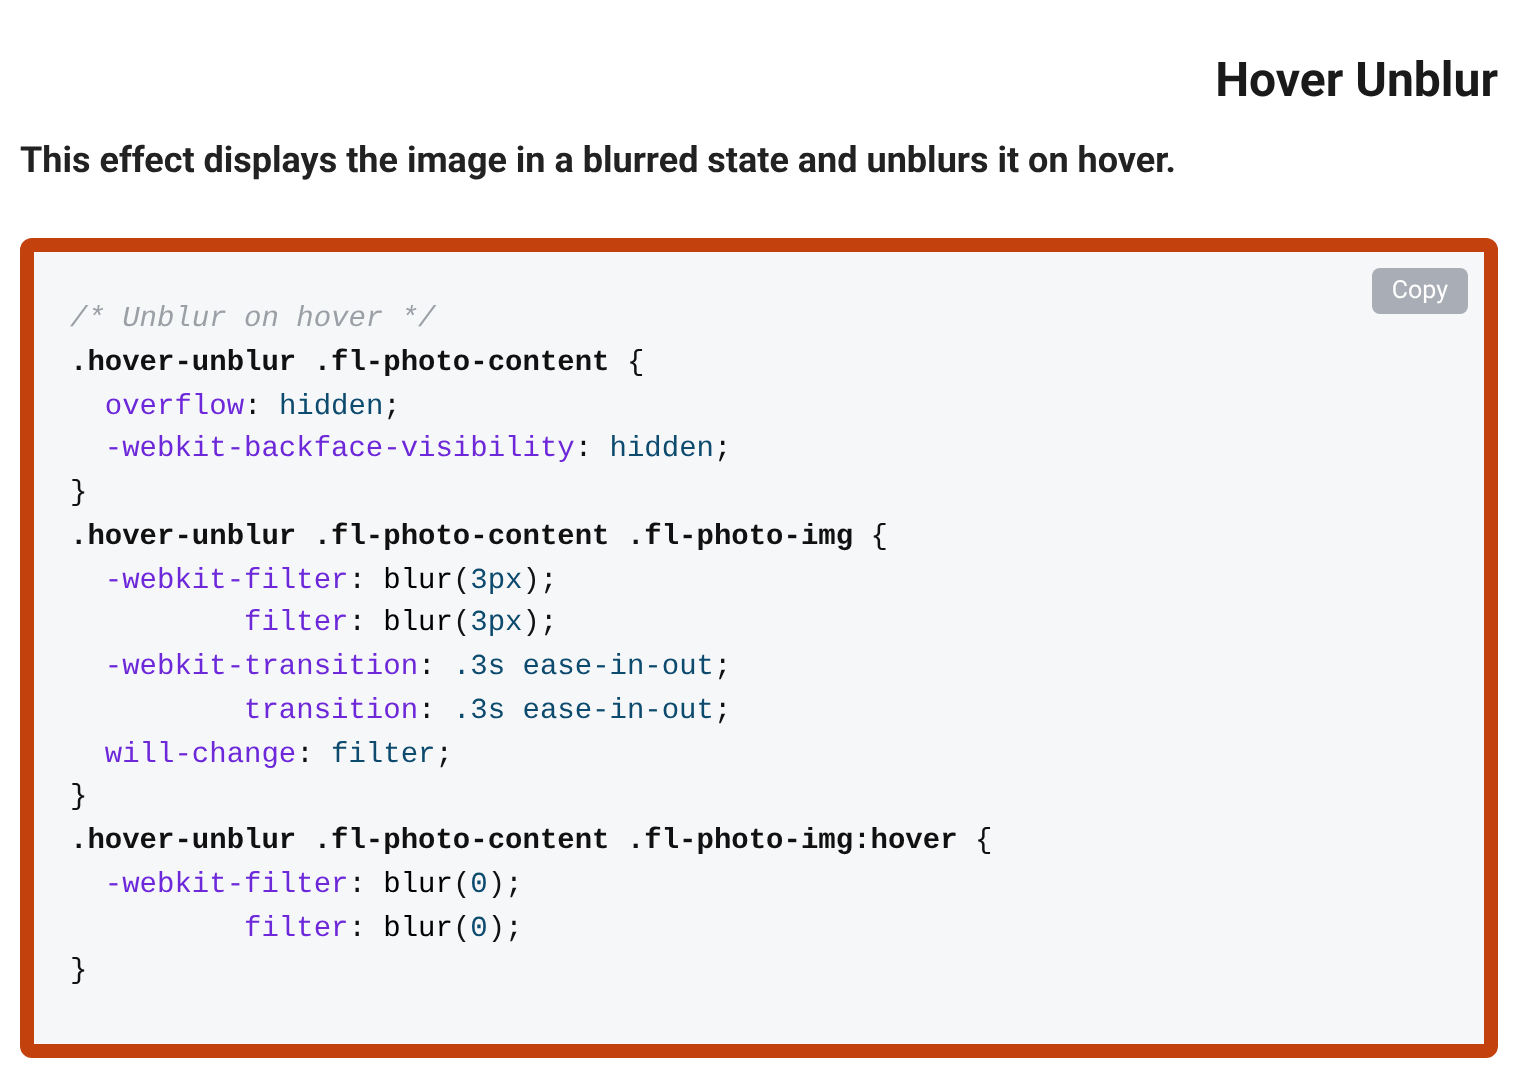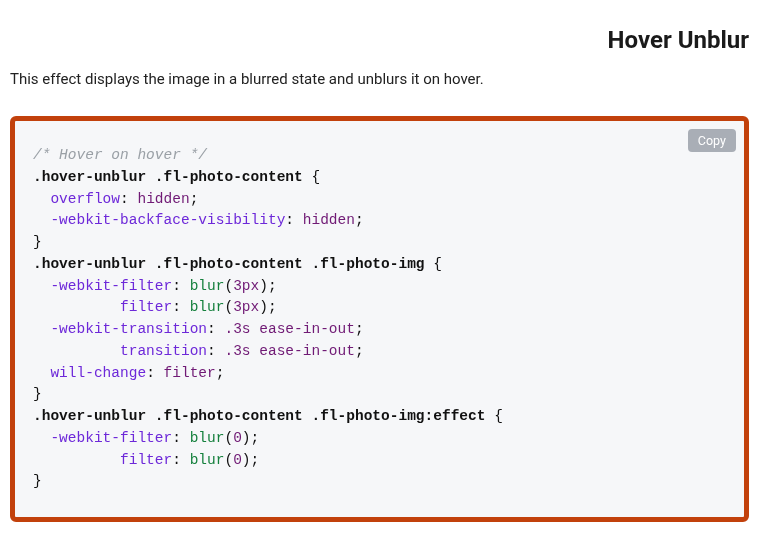--- a/index.html
+++ b/index.html
@@ -10,28 +10,29 @@
     color: #1a1a1a;
     background: #fff;
   }
   .heading {
     font-size: 24px;
     font-weight: 700;
     margin: 16px 0 16px 0;
     text-align: right;
   }
   .description {
-    font-size: 15px;
+    font-size: 18px;
     margin: 0 0 28px 0;
     color: #222;
+    font-weight: bold;
   }
   .code-block {
     position: relative;
     background: #f6f7f9;
-    border: 5px solid #c2410c;
+    border: 7px solid #c2410c;
     border-radius: 6px;
     padding: 24px 18px 24px 18px;
   }
   .copy-btn {
     position: absolute;
     top: 8px;
     right: 8px;
     background: #a9aeb6;
     color: #fff;
     border: none;
@@ -46,42 +47,42 @@
     font-family: "SFMono-Regular", Consolas, "Liberation Mono", Menlo, monospace;
     font-size: 14.5px;
     line-height: 1.5;
     white-space: pre;
     overflow-x: auto;
   }
   pre span { white-space: pre; }
   .c-comment { color: #9aa0a6; font-style: italic; }
   .c-sel     { color: #111; font-weight: 700; }
   .c-prop    { color: #6d28d9; }
-  .c-func    { color: #15803d; }
-  .c-val     { color: #701a75; }
+  .c-func    { color: #000000; }
+  .c-val     { color: #0c4a6e; }
   .c-punct   { color: #111; }
 </style>
 </head>
 <body>
 
 <h2 class="heading">Hover Unblur</h2>
 <p class="description">This effect displays the image in a blurred state and unblurs it on hover.</p>
 
 <div class="code-block">
   <button class="copy-btn">Copy</button>
-  <pre><span class="c-comment">/* Hover on hover */</span>
+  <pre><span class="c-comment">/* Unblur on hover */</span>
 <span class="c-sel">.hover-unblur .fl-photo-content</span><span class="c-punct"> {</span>
   <span class="c-prop">overflow</span><span class="c-punct">: </span><span class="c-val">hidden</span><span class="c-punct">;</span>
   <span class="c-prop">-webkit-backface-visibility</span><span class="c-punct">: </span><span class="c-val">hidden</span><span class="c-punct">;</span>
 <span class="c-punct">}</span>
 <span class="c-sel">.hover-unblur .fl-photo-content .fl-photo-img</span><span class="c-punct"> {</span>
   <span class="c-prop">-webkit-filter</span><span class="c-punct">: </span><span class="c-func">blur</span><span class="c-punct">(</span><span class="c-val">3px</span><span class="c-punct">)</span><span class="c-punct">;</span>
           <span class="c-prop">filter</span><span class="c-punct">: </span><span class="c-func">blur</span><span class="c-punct">(</span><span class="c-val">3px</span><span class="c-punct">)</span><span class="c-punct">;</span>
   <span class="c-prop">-webkit-transition</span><span class="c-punct">: </span><span class="c-val">.3s ease-in-out</span><span class="c-punct">;</span>
           <span class="c-prop">transition</span><span class="c-punct">: </span><span class="c-val">.3s ease-in-out</span><span class="c-punct">;</span>
   <span class="c-prop">will-change</span><span class="c-punct">: </span><span class="c-val">filter</span><span class="c-punct">;</span>
 <span class="c-punct">}</span>
-<span class="c-sel">.hover-unblur .fl-photo-content .fl-photo-img:effect</span><span class="c-punct"> {</span>
+<span class="c-sel">.hover-unblur .fl-photo-content .fl-photo-img:hover</span><span class="c-punct"> {</span>
   <span class="c-prop">-webkit-filter</span><span class="c-punct">: </span><span class="c-func">blur</span><span class="c-punct">(</span><span class="c-val">0</span><span class="c-punct">)</span><span class="c-punct">;</span>
           <span class="c-prop">filter</span><span class="c-punct">: </span><span class="c-func">blur</span><span class="c-punct">(</span><span class="c-val">0</span><span class="c-punct">)</span><span class="c-punct">;</span>
 <span class="c-punct">}</span>
 </pre>
 </div>
 
 </body></html>

